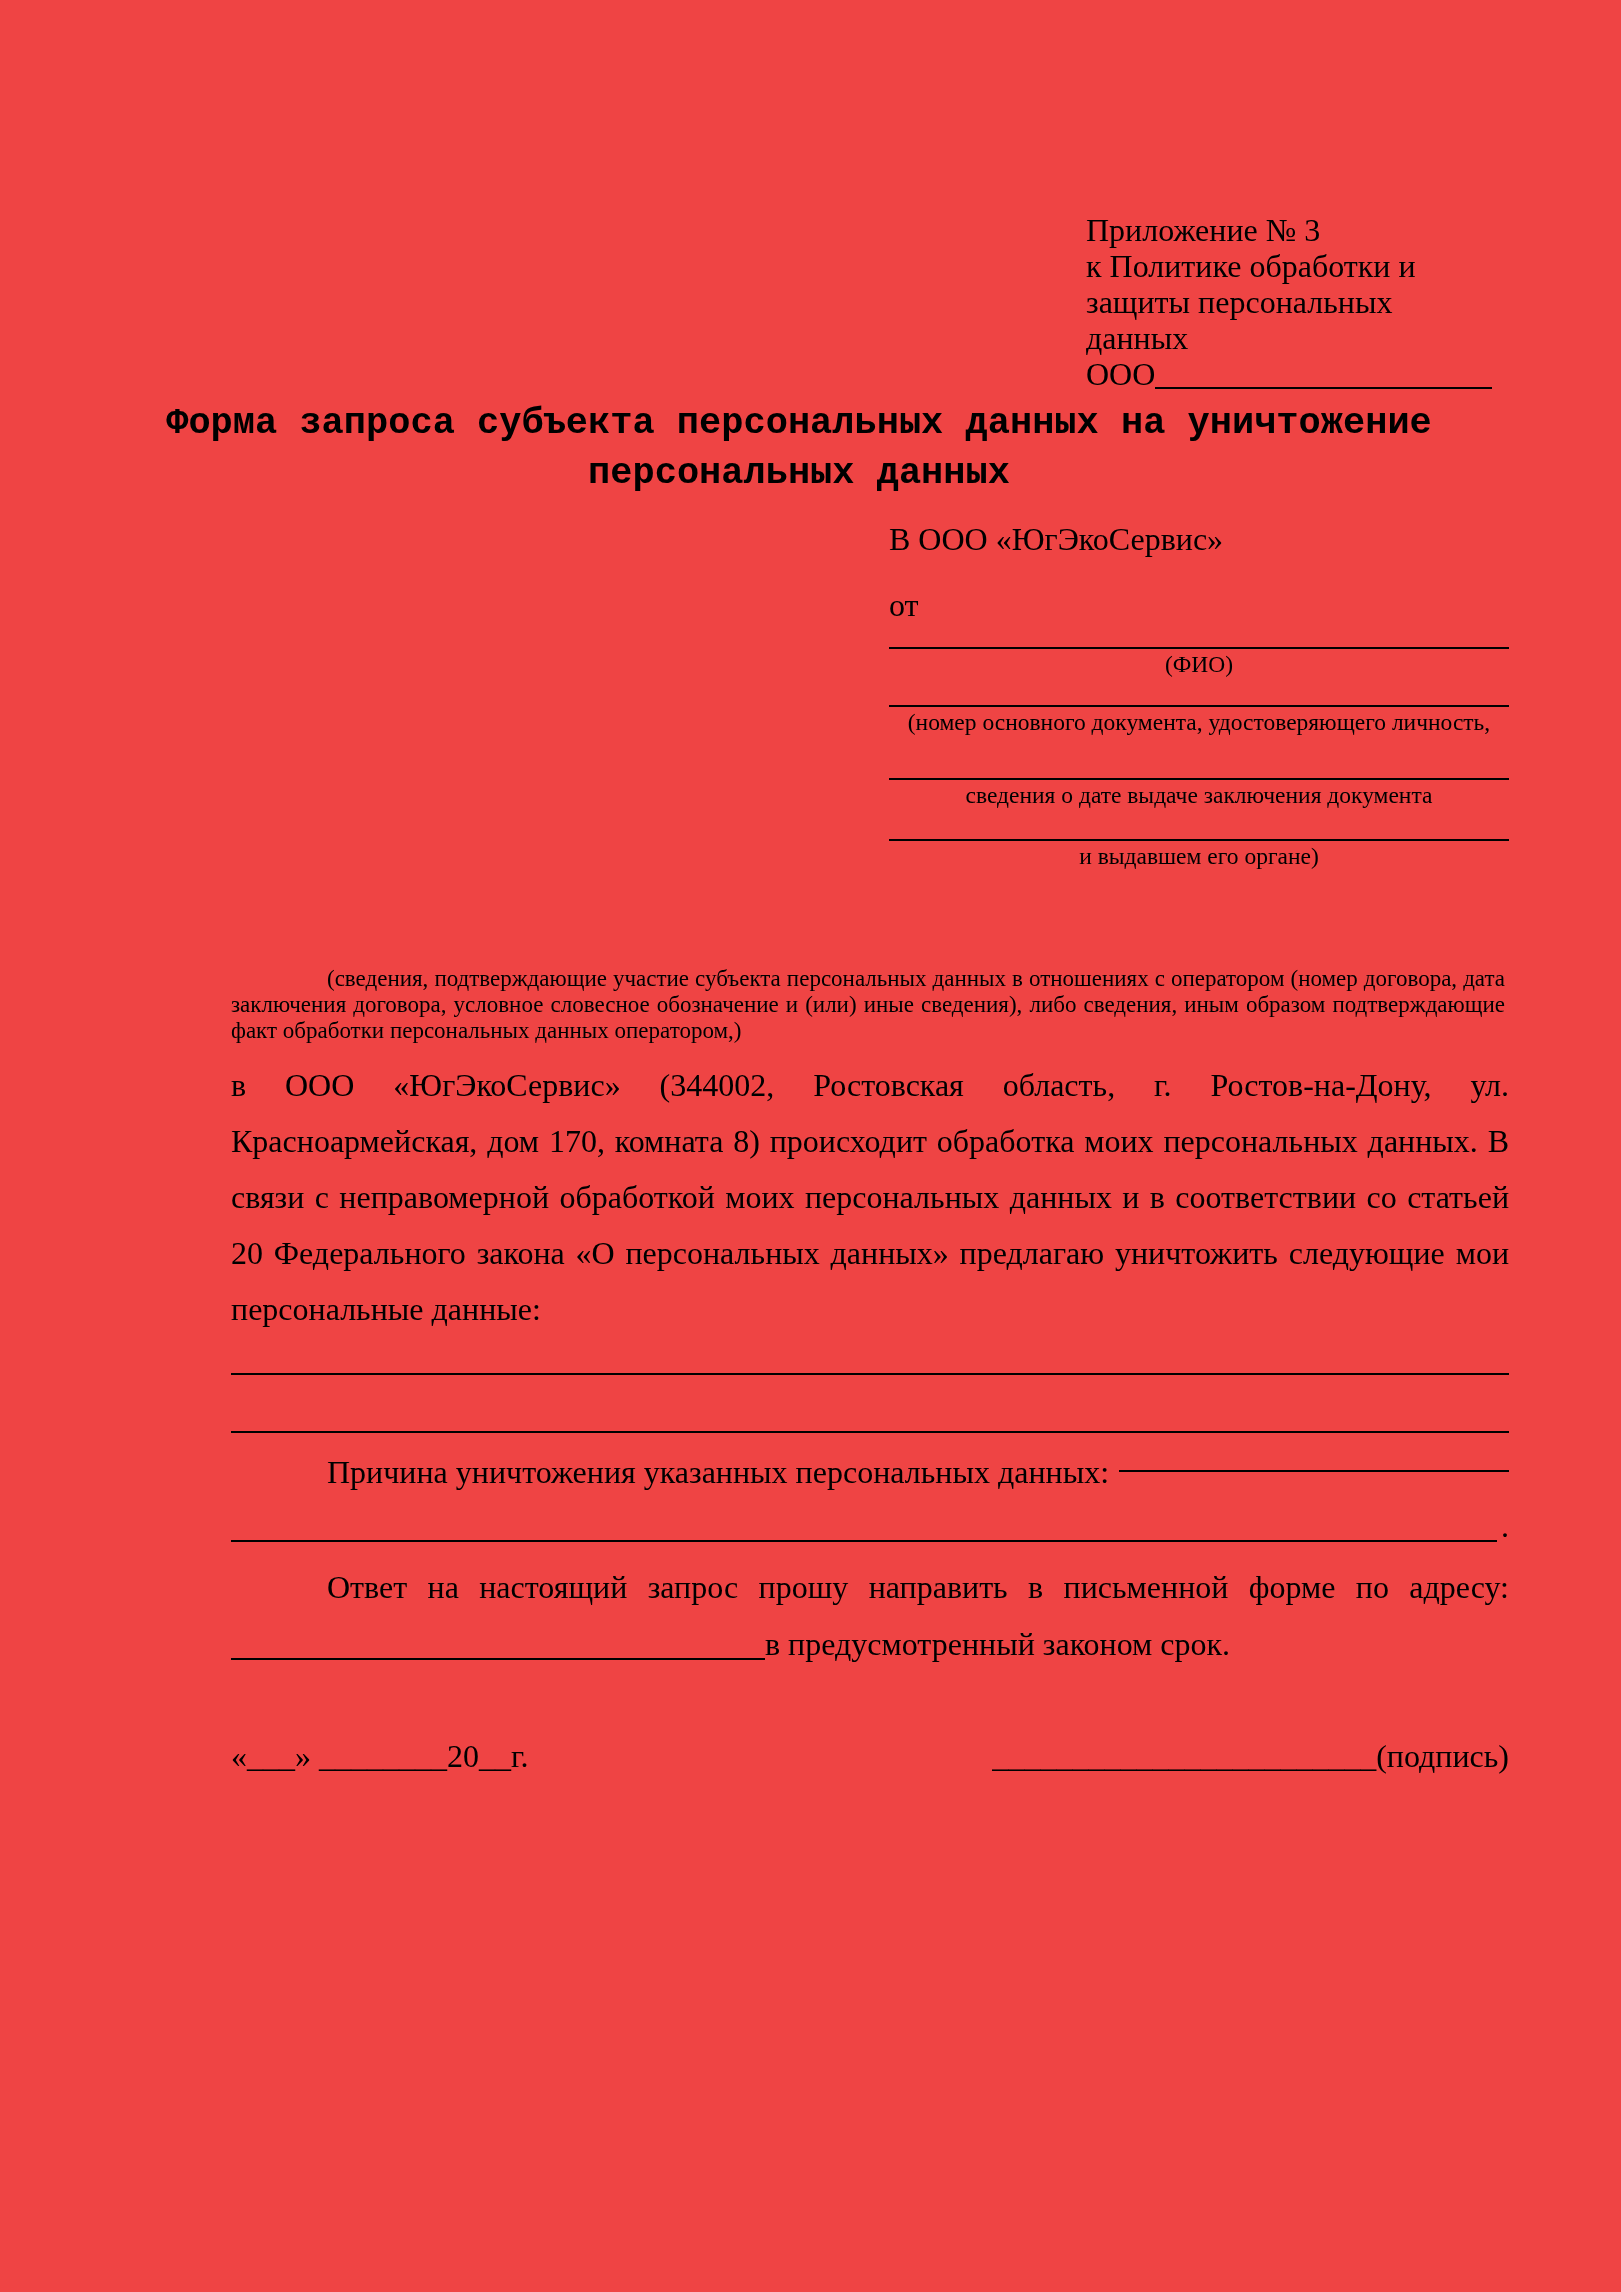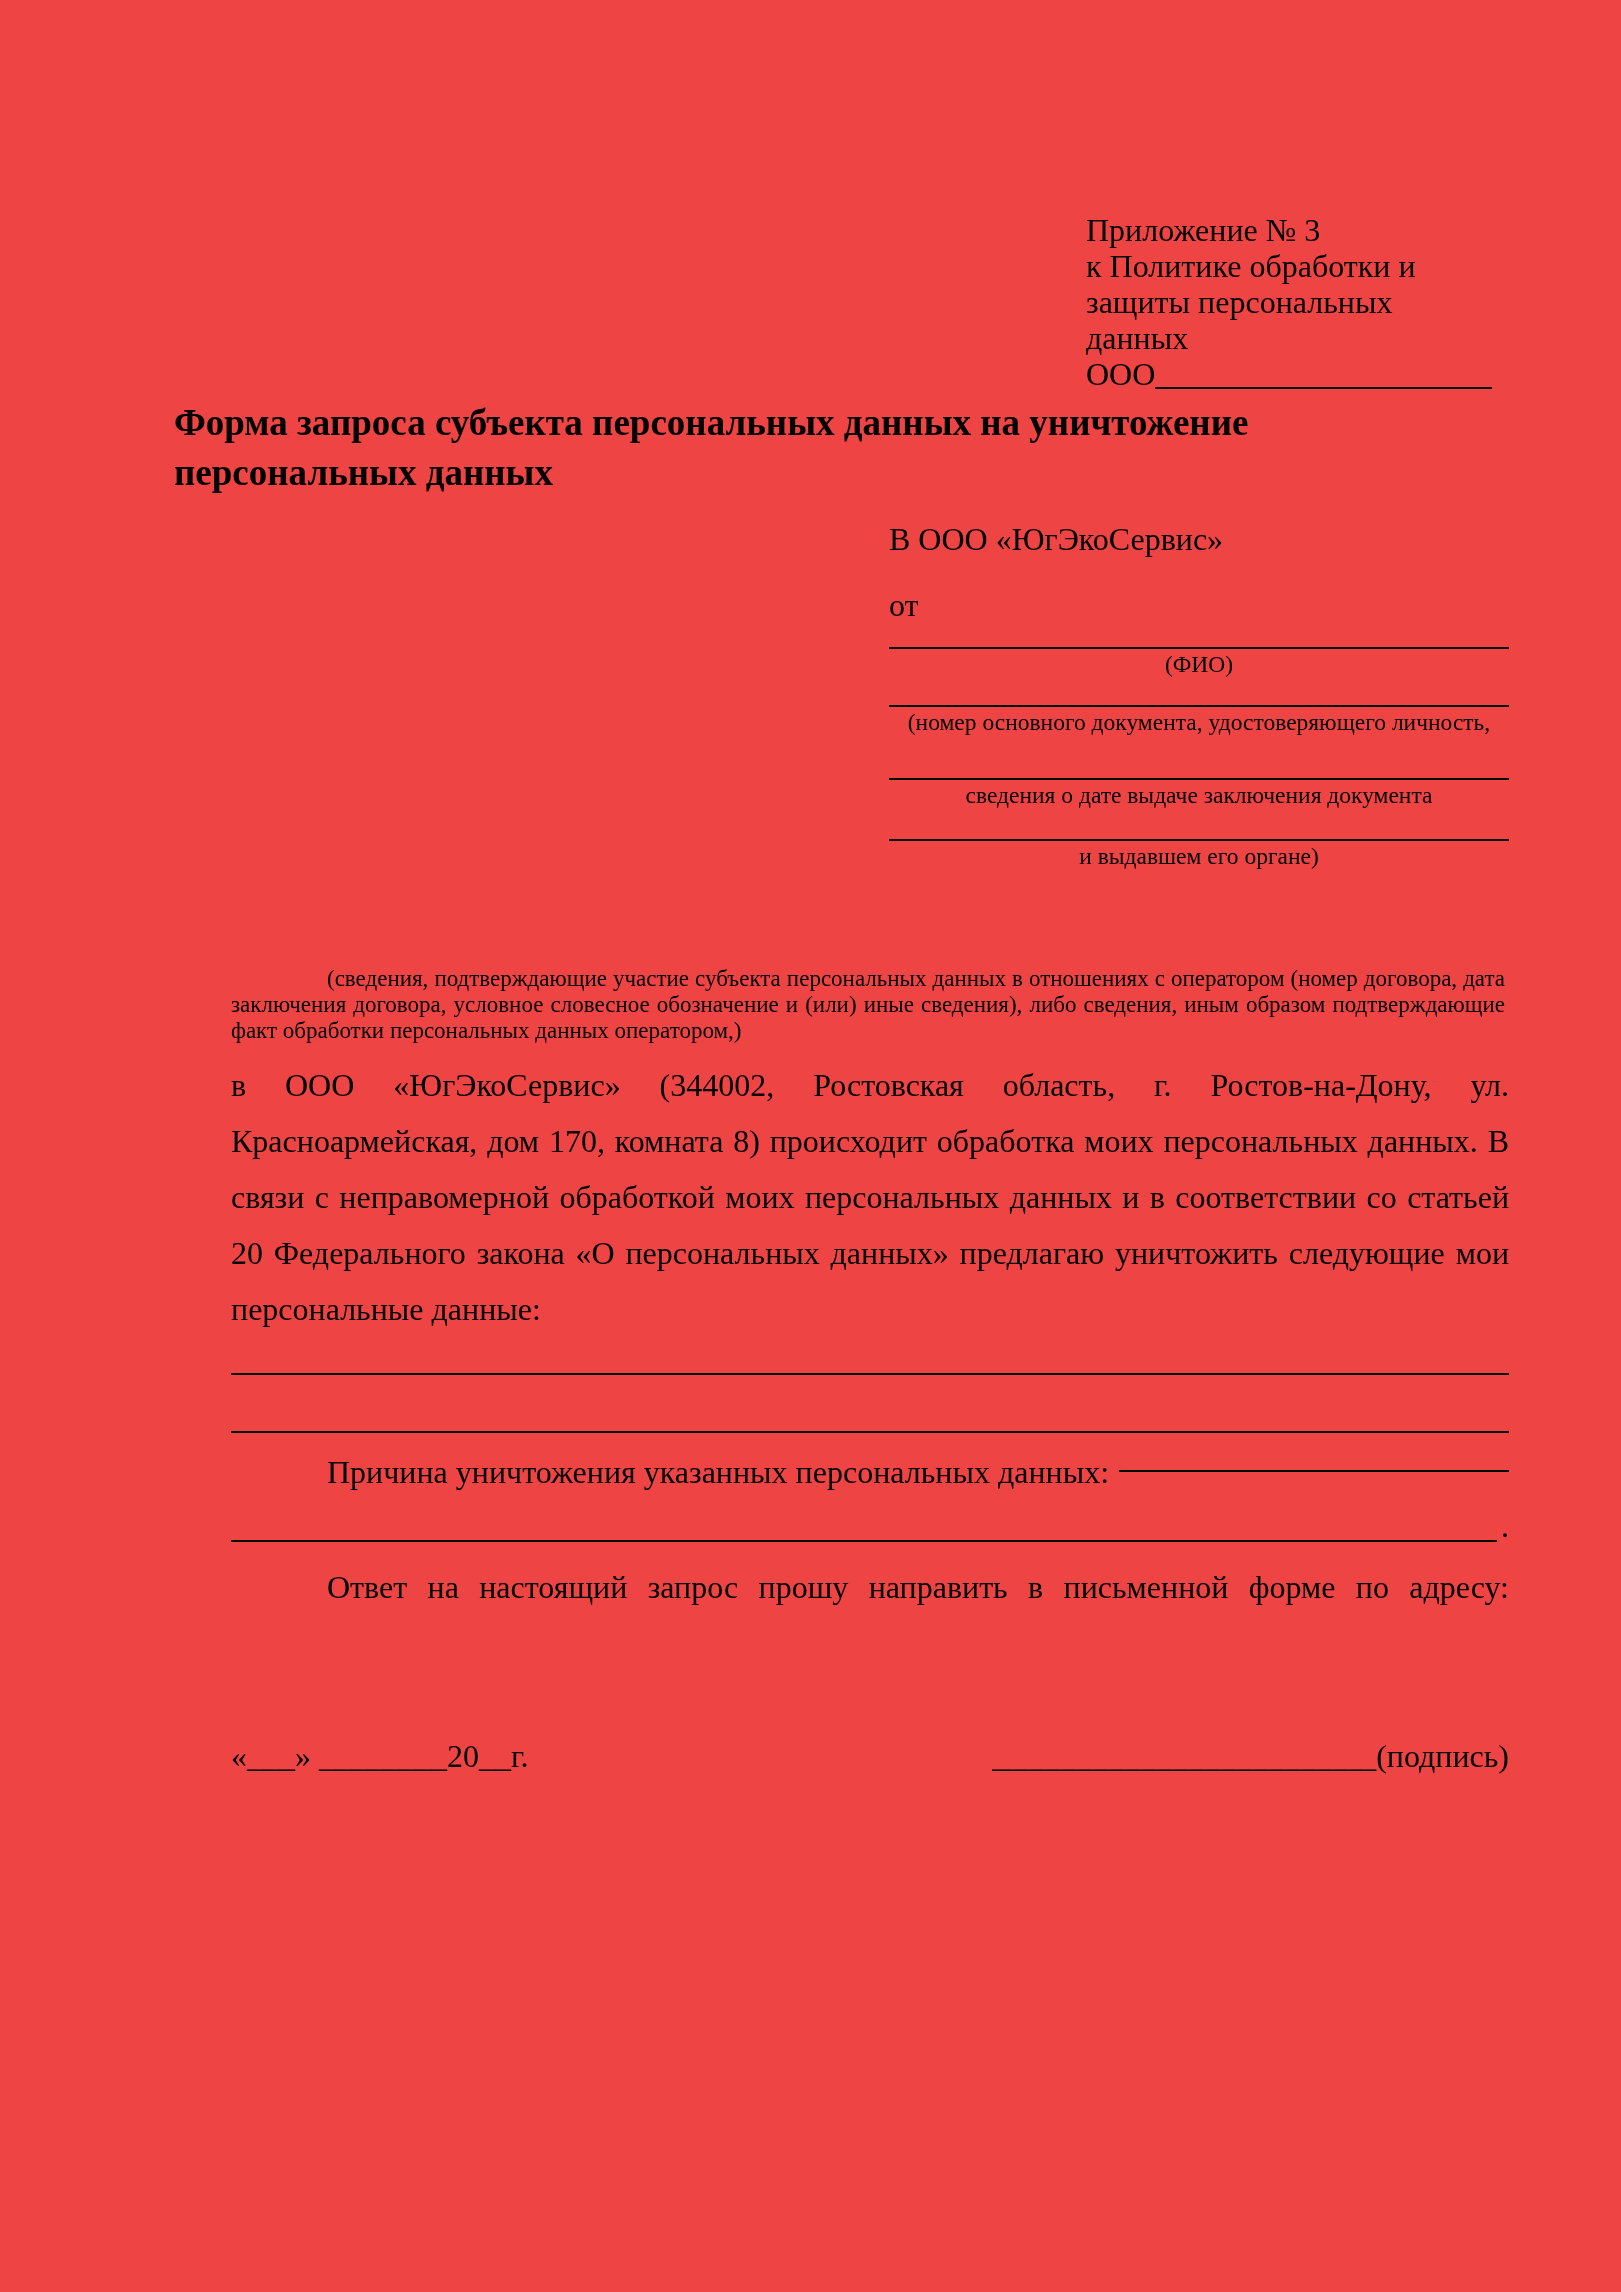--- a/index.html
+++ b/index.html
@@ -12,21 +12,21 @@
     overflow:hidden;
   }
   .abs{position:absolute;}
 
   
   .appendix{left:1086px;top:212px;width:406px;font-size:32px;line-height:36px;}
   .appendix .ooo-row{display:flex;align-items:flex-end;}
   .appendix .fill{flex:1;border-bottom:2.9px solid #000;margin-bottom:2.9px;}
 
   
-  .doc-title{left:174px;top:398px;width:1304px;font-weight:bold;font-size:37px;line-height:50px;}
+  .doc-title{left:147px;top:398px;width:1304px;text-align:center;font-weight:bold;font-size:37px;line-height:50px;font-family:Liberation Mono, monospace;}
 
   
   .addressee{left:889px;top:520px;width:620px;font-size:32px;line-height:39px;}
   .addr-from{margin-top:27px;}
   .field-line{border-top:2.9px solid #000;margin-top:0;height:0;}
   .fl1{margin-top:21.6px;}
   .fl2{margin-top:27.4px;}
   .fl3{margin-top:41px;}
   .fl4{margin-top:30px;}
   .caption{font-size:23.5px;line-height:27.4px;text-align:center;margin-top:2px;}
@@ -115,20 +115,24 @@
     <span class="fill"></span>
   </div>
 
   <div class="abs period-row">
     <span class="fill"></span>
     <span class="dot">.</span>
   </div>
 
   <div class="abs answer-para">Ответ на настоящий запрос прошу направить в письменной форме по адресу:</div>
 
+  <div class="abs address-row">
+    <span class="blank-box"></span>
+    <span>в предусмотренный законом срок.</span>
+  </div>
 
   <div class="abs footer-row">
     <span>«___» ________20__г.</span>
     <span>
       <span>________________________</span><span>(подпись)</span>
     </span>
   </div>
 
 </div>
 

